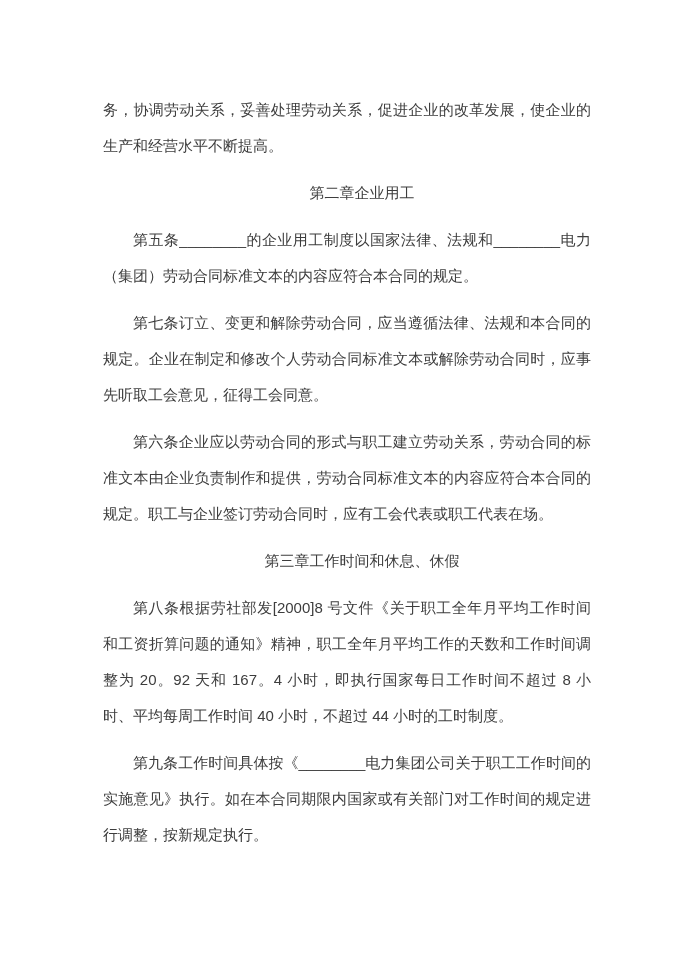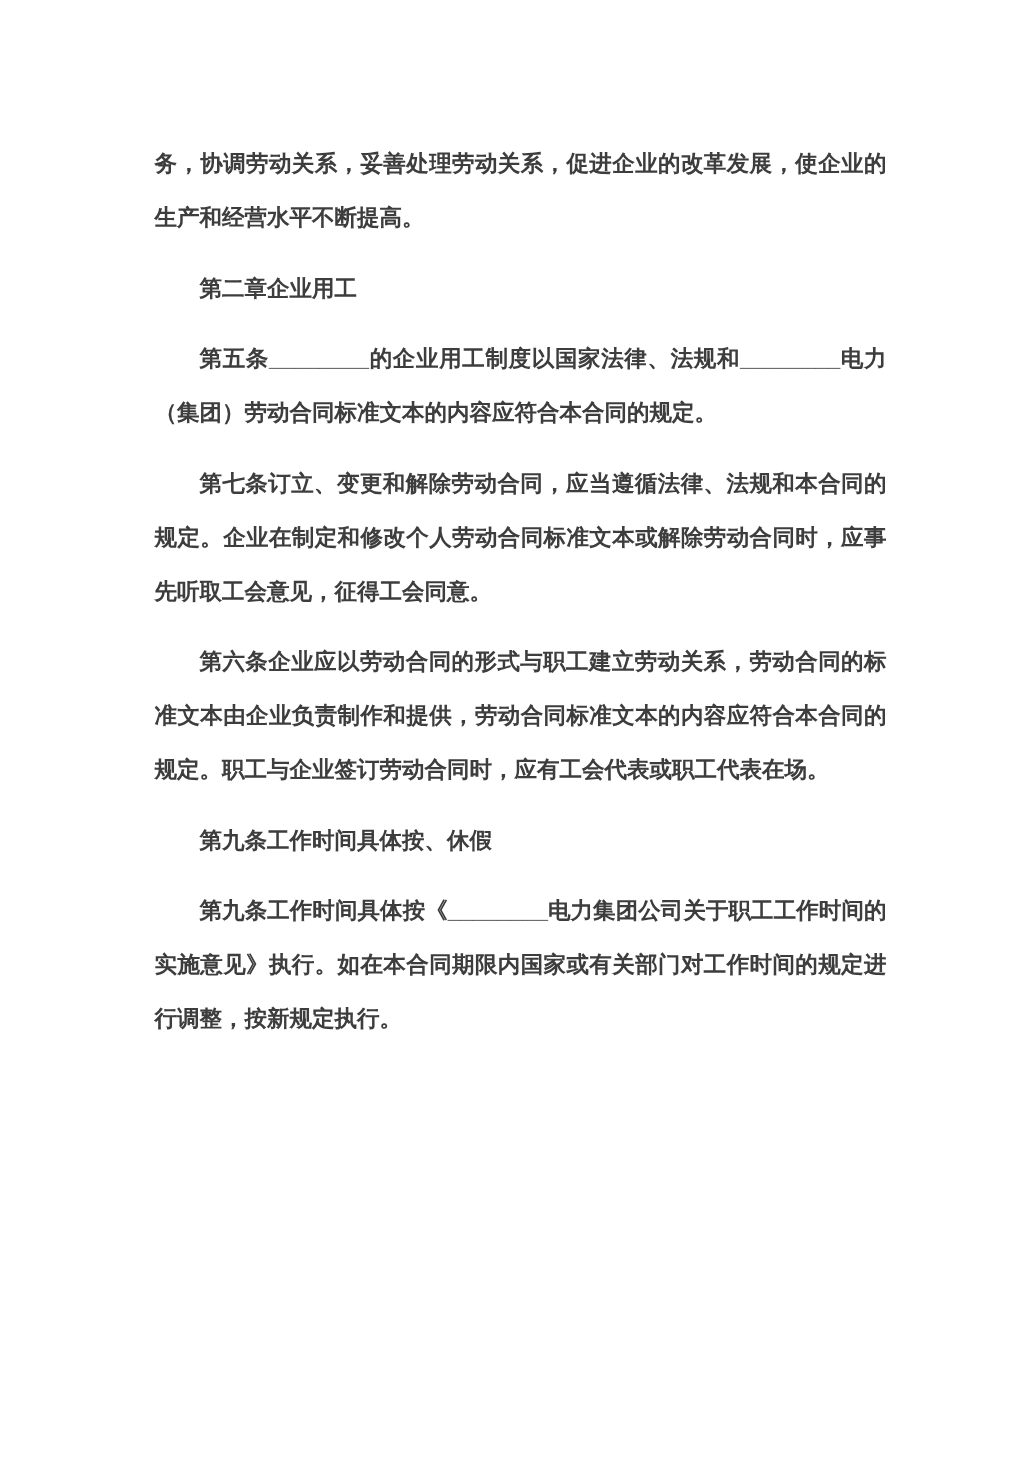--- a/index.html
+++ b/index.html
@@ -22,36 +22,36 @@
     font-family: "Liberation Sans", "DejaVu Sans", sans-serif;
     font-size: 15px;
     color: #3d3d3d;
   }
   .content p {
     margin: 0 0 11px 0;
     line-height: 36px;
     text-align: justify;
     text-justify: inter-ideograph;
     word-break: break-all;
-    font-weight: bold;
   }
   .content p.indent {
     text-indent: 2em;
   }
   .content p.heading {
-    font-weight: bold;
-    text-align: left;
+    font-weight: normal;
+    text-align: center;
   }
 </style>
 </head>
 <body>
 
 <div class="page">
   <div class="content" id="doc-content">
       <p class="body">务，协调劳动关系，妥善处理劳动关系，促进企业的改革发展，使企业的生产和经营水平不断提高。</p>
       <p class="heading indent">第二章企业用工</p>
       <p class="body indent">第五条________的企业用工制度以国家法律、法规和________电力（集团）劳动合同标准文本的内容应符合本合同的规定。</p>
       <p class="body indent">第七条订立、变更和解除劳动合同，应当遵循法律、法规和本合同的规定。企业在制定和修改个人劳动合同标准文本或解除劳动合同时，应事先听取工会意见，征得工会同意。</p>
       <p class="body indent">第六条企业应以劳动合同的形式与职工建立劳动关系，劳动合同的标准文本由企业负责制作和提供，劳动合同标准文本的内容应符合本合同的规定。职工与企业签订劳动合同时，应有工会代表或职工代表在场。</p>
-      <p class="heading indent">第九条工作时间具体按、休假</p>
+      <p class="heading indent">第三章工作时间和休息、休假</p>
+      <p class="body indent">第八条根据劳社部发[2000]8 号文件《关于职工全年月平均工作时间和工资折算问题的通知》精神，职工全年月平均工作的天数和工作时间调整为 20。92 天和 167。4 小时，即执行国家每日工作时间不超过 8 小时、平均每周工作时间 40 小时，不超过 44 小时的工时制度。</p>
       <p class="body indent">第九条工作时间具体按《________电力集团公司关于职工工作时间的实施意见》执行。如在本合同期限内国家或有关部门对工作时间的规定进行调整，按新规定执行。</p>
     </div>
 </div>
 
 </body></html>

